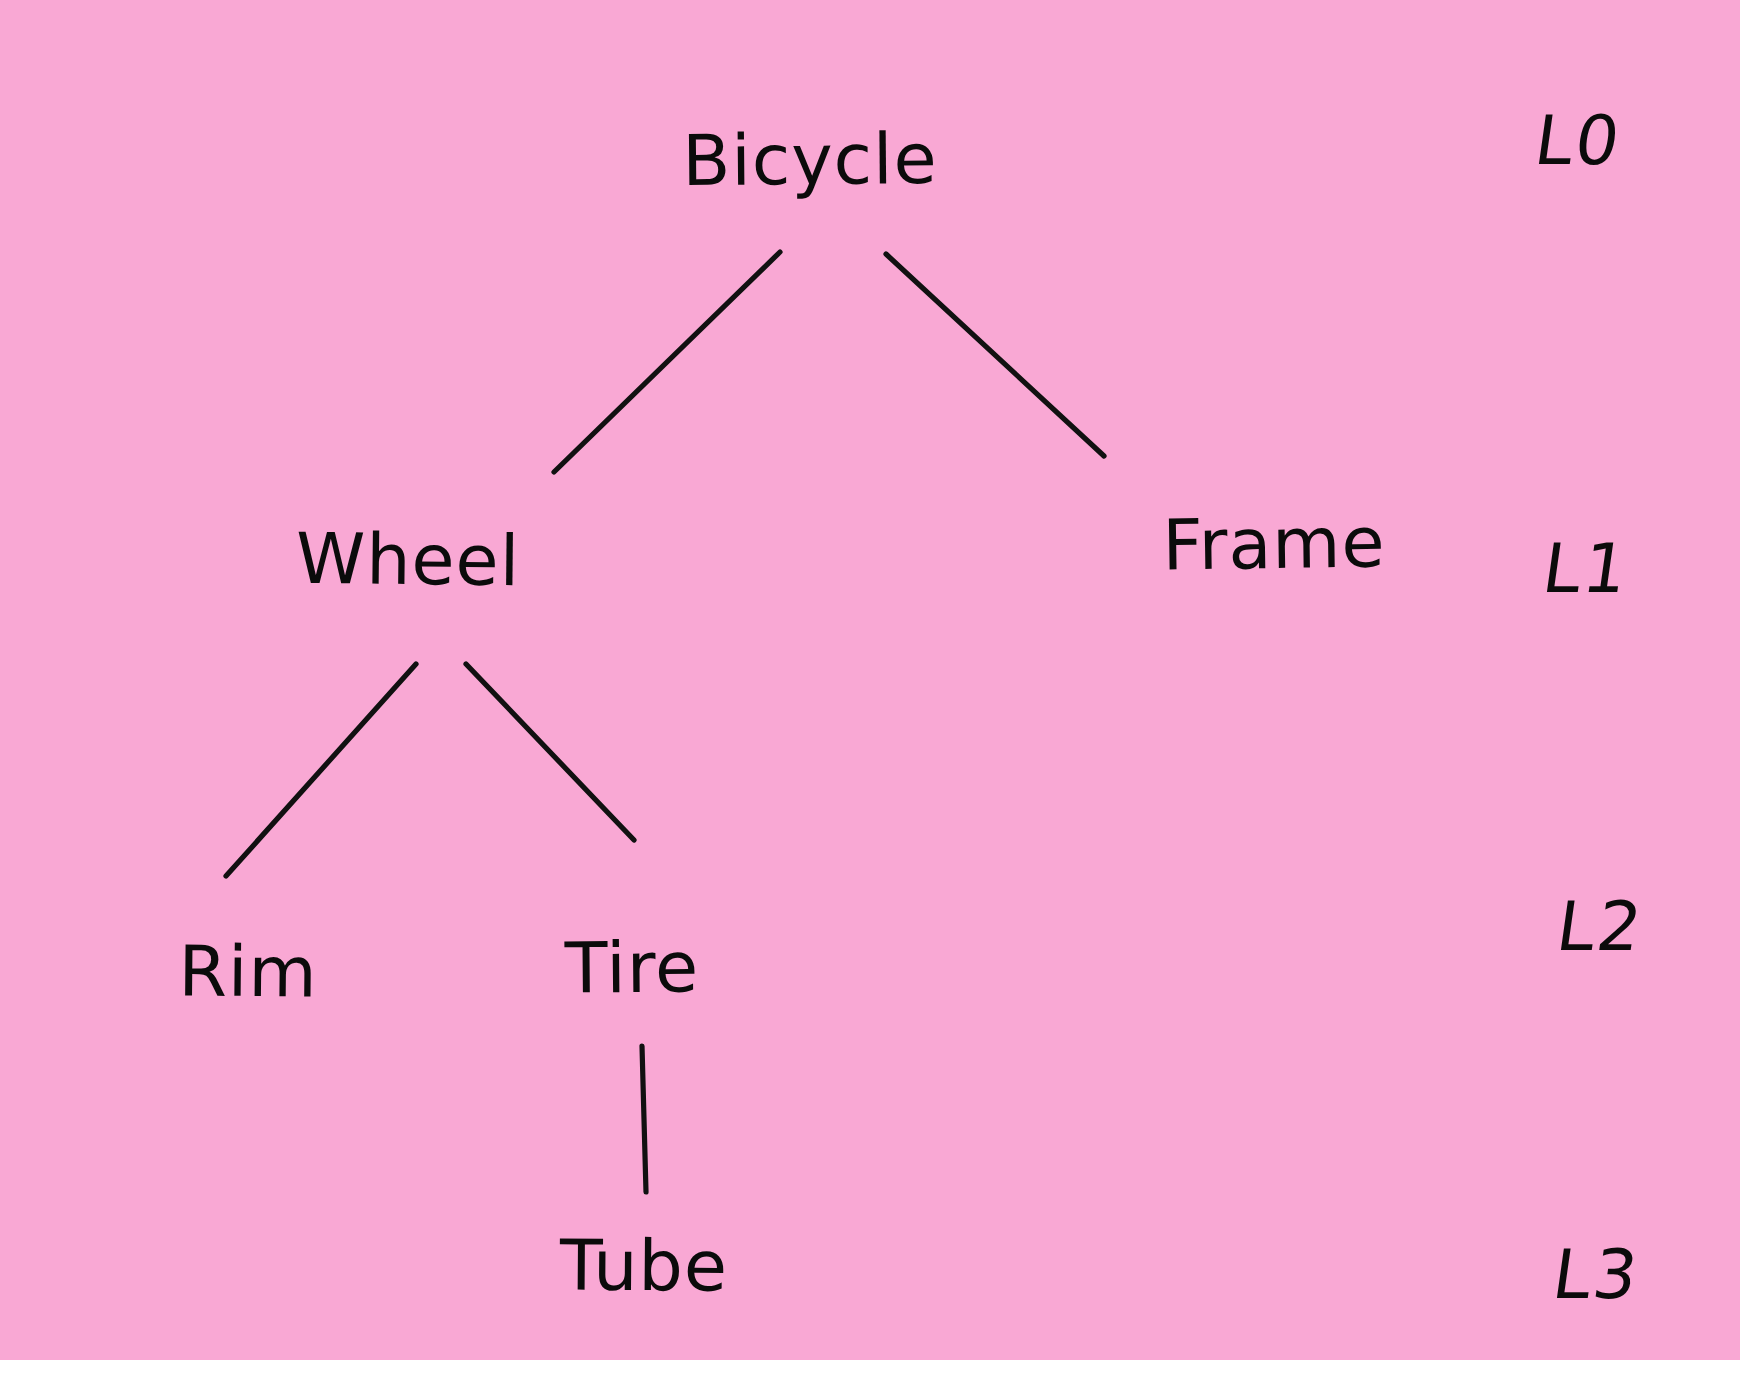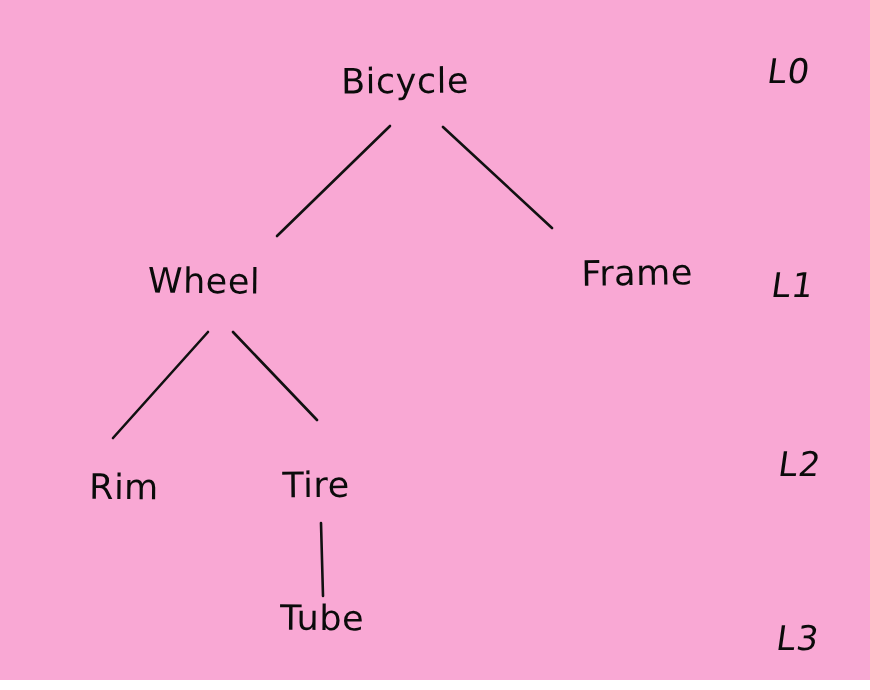--- a/index.html
+++ b/index.html
@@ -36,21 +36,21 @@
     letter-spacing: 0.5px;
     white-space: nowrap;
     user-select: none;
   }
   
   .pos-bicycle { left: 405px; top: 81px;  transform: translate(-50%,-50%) rotate(-0.5deg); }
   .pos-wheel   { left: 204px; top: 281px; transform: translate(-50%,-50%) rotate(0.6deg); }
   .pos-frame   { left: 637px; top: 273px; transform: translate(-50%,-50%) rotate(-0.8deg); }
   .pos-rim     { left: 124px; top: 487px; transform: translate(-50%,-50%) rotate(0.5deg); }
   .pos-tire    { left: 316px; top: 485px; transform: translate(-50%,-50%) rotate(-0.5deg); }
-  .pos-tube    { left: 322px; top: 618px; transform: translate(-50%,-50%) rotate(0.4deg); }
+  .pos-tube    { left: 322px; top: 634px; transform: translate(-50%,-50%) rotate(0.4deg); }
   
   .level-label {
     position: absolute;
     transform: translate(-50%, -50%) skewX(-8deg);
     color: #0b0b0b;
     font-size: 34px;
     letter-spacing: 1px;
     white-space: nowrap;
     user-select: none;
   }

